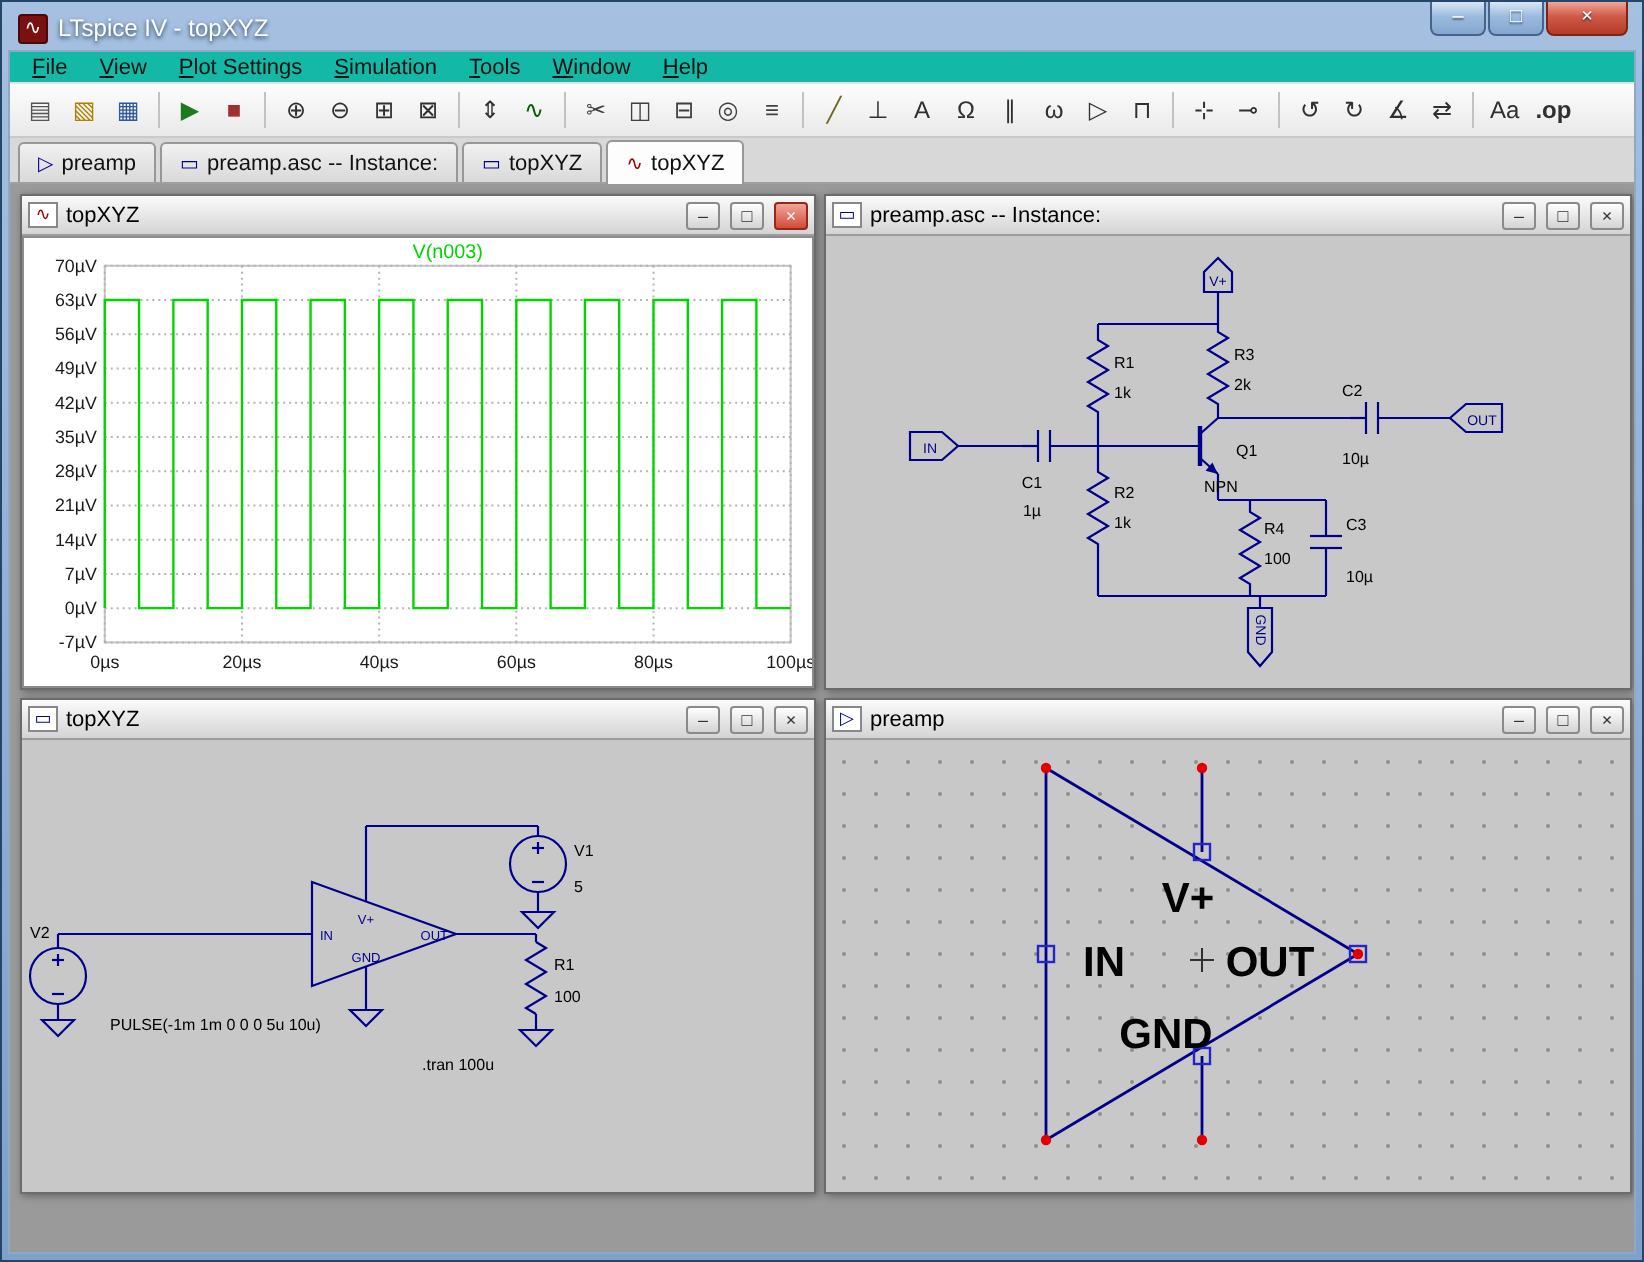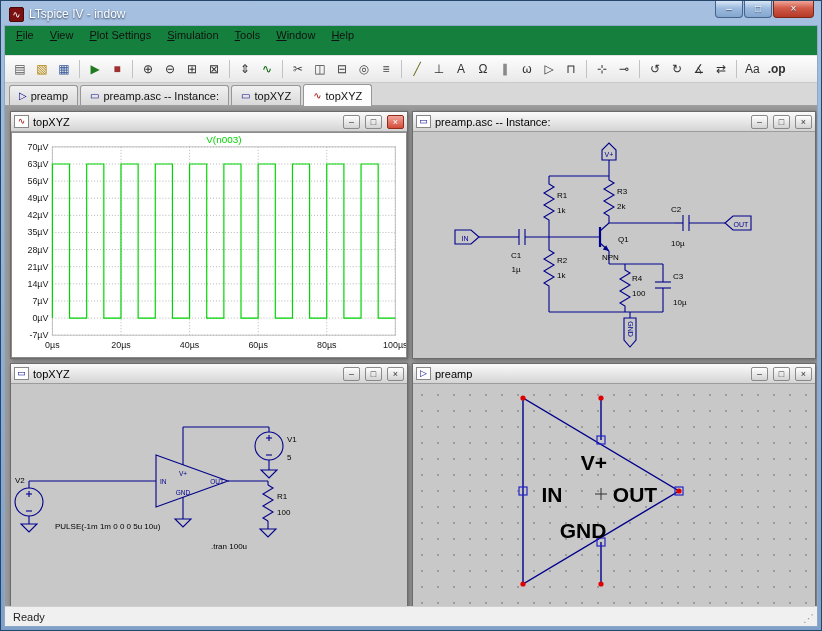--- a/index.html
+++ b/index.html
@@ -14,21 +14,21 @@
               color:#fff; font-size:10px; line-height:13px; text-align:center; }
   .title-text { color:#fff; font-size:12px; text-shadow:0 1px 2px rgba(20,40,70,.9); }
   .win-controls { position:absolute; right:4px; top:0; display:flex; }
   .wbtn { width:28px; height:17px; border:1px solid #46638B; border-top:none; border-radius:0 0 4px 4px;
           background:linear-gradient(#D9E6F6,#9CBADE 45%,#84A6CF); color:#fff; font-size:10px; line-height:15px;
           text-align:center; text-shadow:0 1px 1px #345; margin-left:1px; }
   .wbtn.close { width:41px; background:linear-gradient(#EFA598,#D05A48 45%,#B53A28); border-color:#7E2415; }
 
   
   .chrome { flex:1; display:flex; flex-direction:column; background:#F0F0F0; border:1px solid #8EA8C8; }
-  .menubar { height:30px; background:#15803d; border-bottom:1px solid #E3E3E3; padding-left:3px; font-size:11px; display:flex; align-items:flex-start; }
+  .menubar { height:16px; background:#14b8a6; border-bottom:1px solid #E3E3E3; padding-left:3px; font-size:11px; display:flex; align-items:center; }
   .menu-item { padding:3px 8px; color:#111; }
   .toolbar { height:27px; background:linear-gradient(#FDFDFD,#E9E9E9); border-bottom:1px solid #C9C9C9;
              display:flex; align-items:center; padding:0 4px; }
   .tb-icon { min-width:20px; height:20px; padding:0 2px; display:flex; align-items:center; justify-content:center;
              font-size:12px; border:1px solid transparent; border-radius:2px; margin:0 1px; }
   .tb-sep { width:1px; height:18px; background:#C2C2C2; margin:0 4px; }
   .tabbar { height:23px; background:#D8D8D8; border-bottom:1px solid #A0A0A0; display:flex; align-items:flex-end; padding:0 2px; }
   .tab { display:inline-flex; align-items:center; gap:4px; height:20px; padding:0 9px; margin:0 0 0 2px;
          border:1px solid #979797; border-bottom:none; border-radius:3px 3px 0 0;
          background:linear-gradient(#F1F1F1,#D9D9D9); font-size:11px; color:#111; }
@@ -71,21 +71,21 @@
                display:flex; align-items:center; padding:0 8px; position:relative; }
   .grip { position:absolute; right:3px; bottom:1px; color:#999; font-size:11px; }
 </style>
 </head>
 <body>
 
 <div class="app">
 
   <div class="titlebar">
     <span class="app-icon">∿</span>
-    <span class="title-text">LTspice IV - indow</span>
+    <span class="title-text">LTspice IV - topXYZ</span>
     <span class="win-controls">
       <span class="wbtn">–</span>
       <span class="wbtn">□</span>
       <span class="wbtn close">×</span>
     </span>
   </div>
 
   <div class="chrome">
 
     <div class="menubar" id="menubar">
@@ -418,19 +418,15 @@
             <text class="symtext" x="181" y="86" text-anchor="middle">V+</text>
             <text class="symtext" x="139" y="118" text-anchor="middle">IN</text>
             <text class="symtext" x="222" y="118" text-anchor="middle">OUT</text>
             <text class="symtext" x="170" y="154" text-anchor="middle">GND</text>
           </svg>
         </div>
       </div>
 
     </div>
 
-    <div class="statusbar">
-      <span>Ready</span>
-      <span class="grip">⋰</span>
-    </div>
 
   </div>
 </div>
 
 </body></html>

